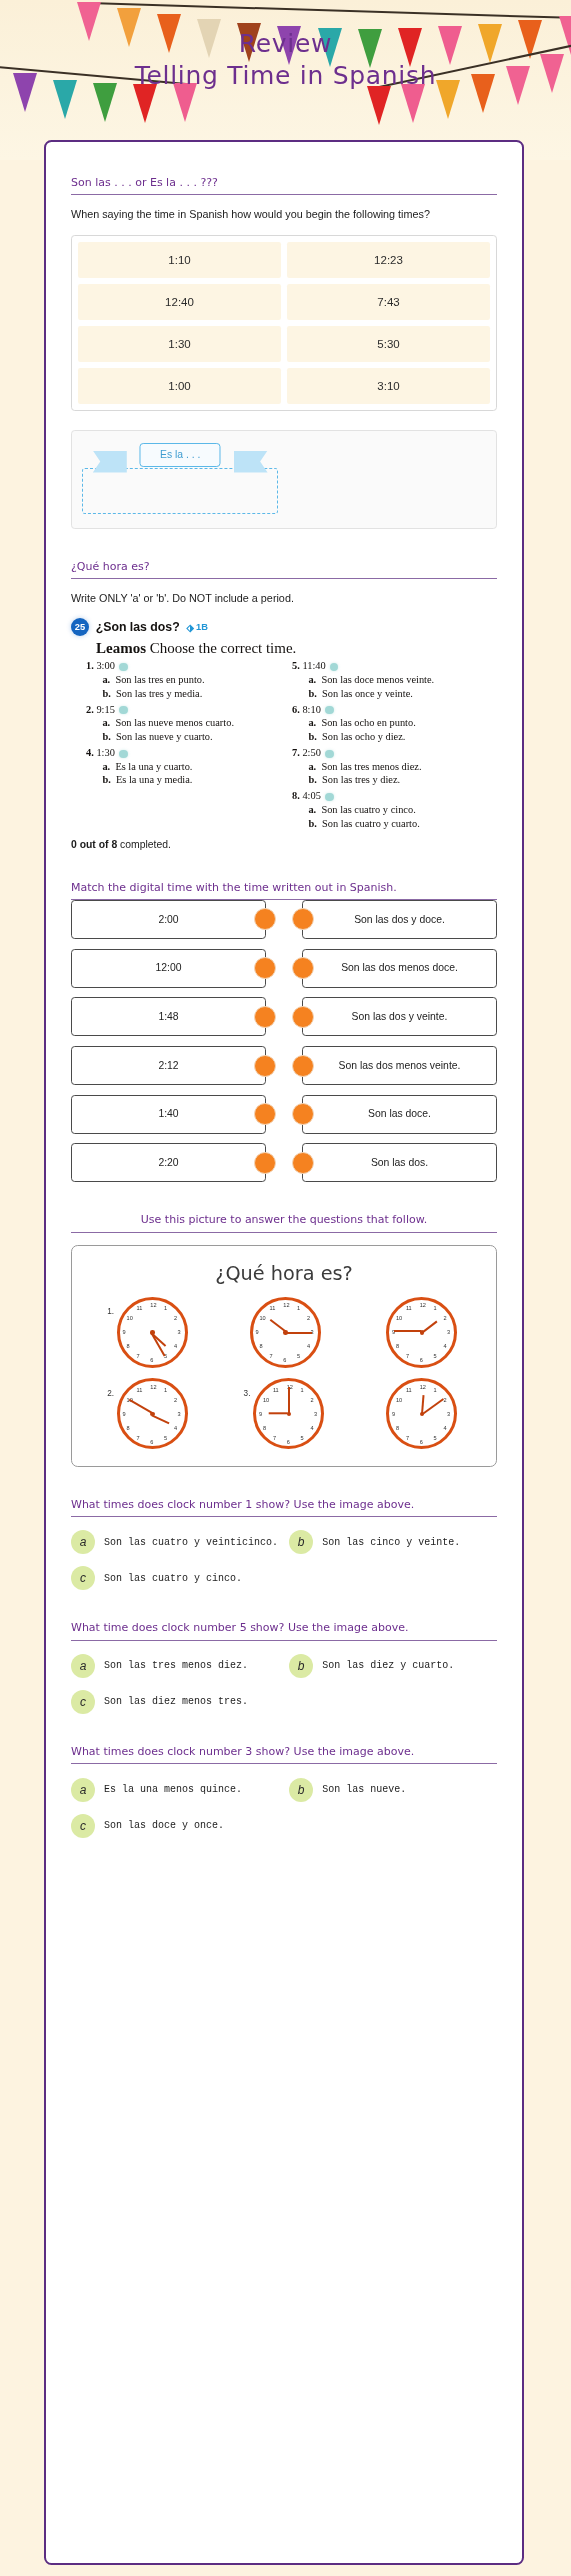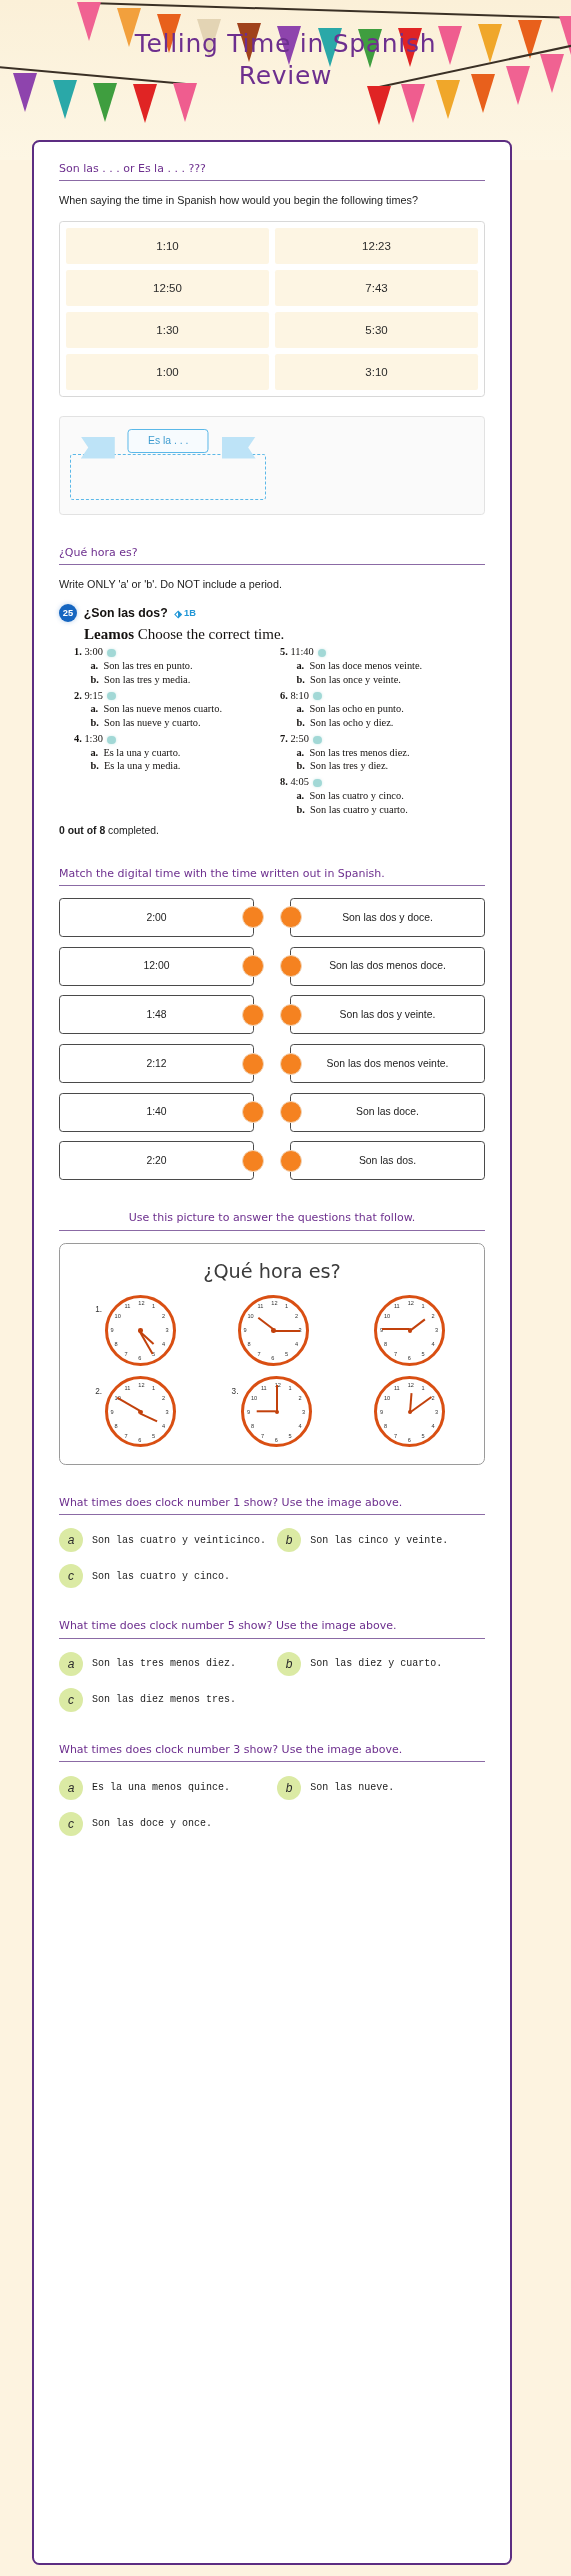--- a/index.html
+++ b/index.html
@@ -22,23 +22,23 @@
 
   .title {
     position:absolute; left:0; top:28px; width:571px; text-align:center;
     font-family:"DejaVu Sans", sans-serif;
     font-size:25px; color:#6d2f8e; letter-spacing:0.7px; line-height:1.28;
     font-weight:400;
   }
 
   
   .card {
-    position:absolute; left:32px; top:140px; width:480px; min-height:2425px;
+    position:absolute; left:44px; top:140px; width:480px; min-height:2425px;
     background:#ffffff; border:2.2px solid #5c2d82; border-radius:7.4px;
-    padding: 20px 25px 30px 25px;
+    padding: 34px 25px 30px 25px;
   }
 
   .q-head {
     font-family:"DejaVu Sans", sans-serif;
     font-size:11px; color:#6d2f8e; padding-bottom:5.2px; margin-bottom:0;
     border-bottom:1.1px solid #8b6aa5;
   }
   .q-head.center { text-align:center; }
   .section { margin-bottom:31px; }
   .prompt { font-size:10.8px; color:#1c1c1c; margin:12px 0 12px 0; line-height:1.45; }
@@ -86,21 +86,21 @@
   .qitem { margin-bottom:2.2px; font-size:10.4px; line-height:1.32; }
   .qnum { font-weight:bold; }
   .teal-dot { display:inline-block; width:8.2px; height:8.2px; border-radius:50%;
               background:#57b9b5; opacity:.55; margin-left:4.5px; vertical-align:middle; box-shadow:0 0 3px rgba(87,185,181,.5);}
   .qopt { margin-left:16.4px; }
   .qopt b { font-weight:bold; }
   .completed { font-size:10.4px; margin-top:6px; color:#1c1c1c; }
   .completed b { font-weight:bold; }
 
   
-  .match-rows { margin-top:12px; display:flex; flex-direction:column; gap:9.7px; }
+  .match-rows { display:flex; flex-direction:column; gap:9.7px; }
   .match-row { display:grid; grid-template-columns:1fr 1fr; gap:36px; }
   .mtile { position:relative; border:0.7px solid #4a4a4a; border-radius:3.7px; background:#fff;
            min-height:39px; display:flex; align-items:center; justify-content:center;
            text-align:center; font-size:10.4px; padding:4.5px 19.3px; line-height:1.3; }
   .knob { position:absolute; width:22px; height:22px; border-radius:50%; background:#f58220;
           border:1.5px solid #f3d3b4; top:50%; }
   .knob.right { right:-11px; transform:translateY(-50%); }
   .knob.left  { left:-11px;  transform:translateY(-50%); }
 
   
@@ -158,33 +158,33 @@
       <div class="garland" style="left: 379px; top: 86px; width: 213px; transform: rotate(-12.0948deg);"></div>
       <div class="flag" style="left: 367px; top: 86px; border-top-color: rgb(224, 36, 36);"></div>
       <div class="flag" style="left: 401px; top: 84px; border-top-color: rgb(239, 93, 143);"></div>
       <div class="flag" style="left: 436px; top: 80px; border-top-color: rgb(240, 167, 42);"></div>
       <div class="flag" style="left: 471px; top: 74px; border-top-color: rgb(232, 96, 28);"></div>
       <div class="flag" style="left: 506px; top: 66px; border-top-color: rgb(240, 98, 146);"></div>
       <div class="flag" style="left: 540px; top: 54px; border-top-color: rgb(240, 98, 146);"></div>
     </div>
 
   <div class="title">
+    <div>Review</div>
     <div>Telling Time in Spanish</div>
-    <div>Review</div>
   </div>
 
   <div class="card">
 
     <div class="section">
       <div class="q-head">Son las . . . or  Es la . . . ???</div>
       <div class="prompt">When saying the time in Spanish how would you begin the following times?</div>
       <div class="time-grid" id="time-grid">
           <div class="time-cell">1:10</div>
           <div class="time-cell">12:23</div>
-          <div class="time-cell">12:50</div>
+          <div class="time-cell">12:40</div>
           <div class="time-cell">7:43</div>
           <div class="time-cell">1:30</div>
           <div class="time-cell">5:30</div>
           <div class="time-cell">1:00</div>
           <div class="time-cell">3:10</div>
         </div>
 
       <div style="height:19.3px"></div>
 
       <div class="dropzones">

